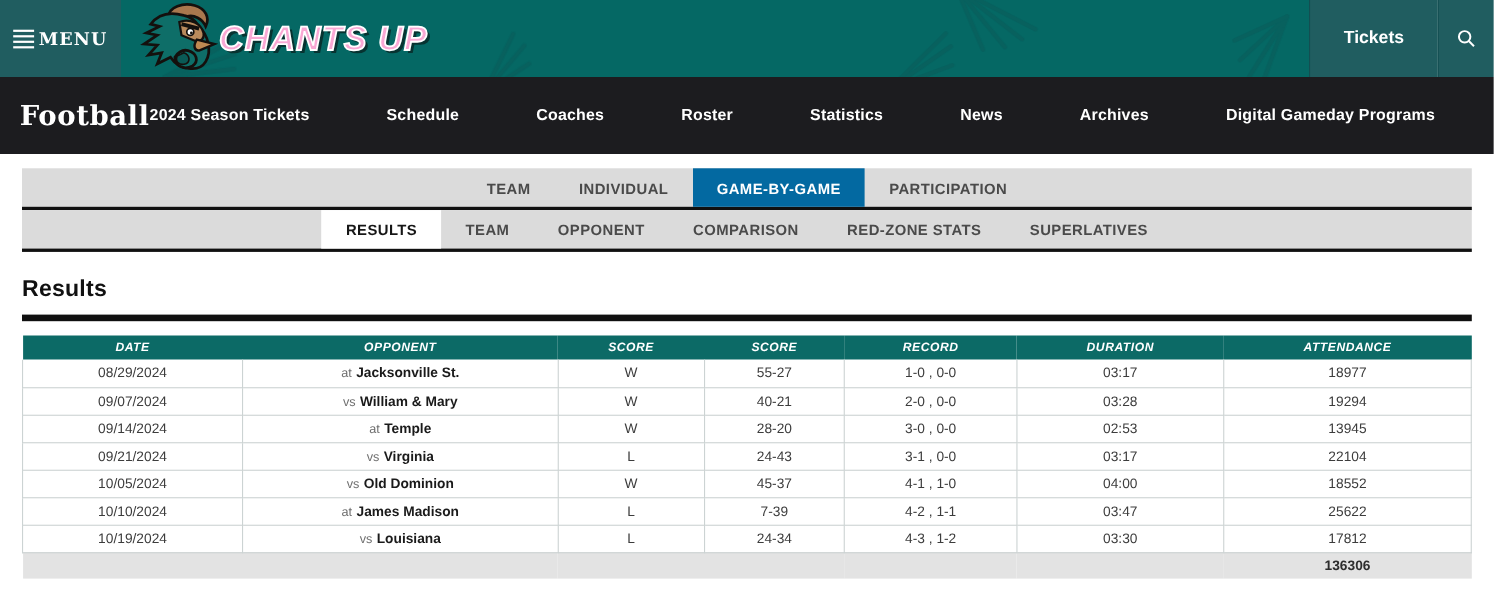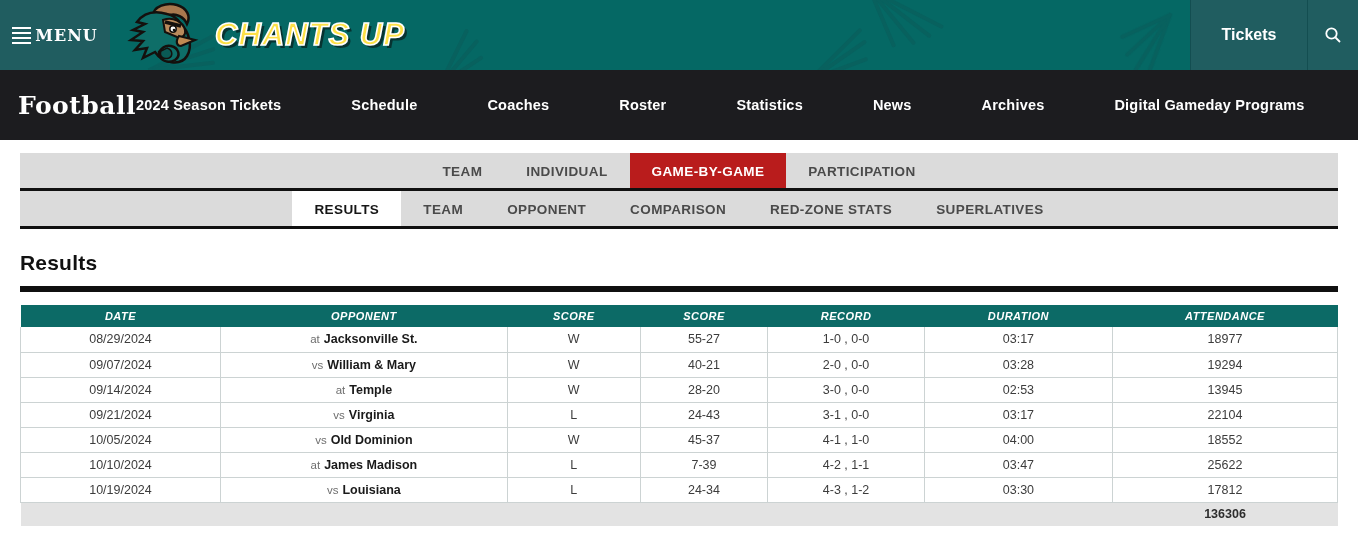--- a/index.html
+++ b/index.html
@@ -11,22 +11,22 @@
   .menu-btn { width:110px; background:#205d60; display:flex; align-items:center;
               justify-content:center; gap:4px; cursor:pointer; }
   .hamburger { display:flex; flex-direction:column; gap:3px; }
   .hamburger span { width:19px; height:2px; background:#fff; display:block; }
   .menu-label { color:#fff; font-family:"DejaVu Serif", serif; font-weight:bold;
                 font-size:16px; letter-spacing:1px; }
   .brand-area { flex:1; background:#056864; position:relative; display:flex;
                 align-items:center; overflow:hidden; }
   .brand-area svg.pattern { position:absolute; inset:0; }
   .logo-wrap { position:relative; margin-left:13px; width:76px; height:66px; }
-  .wordmark { position:relative; margin-left:16px; font-style:italic; font-weight:bold;
-              font-size:31px; letter-spacing:1px; color:#fde047;
+  .wordmark { position:relative; font-style:italic; font-weight:bold;
+              font-size:31px; letter-spacing:1px; color:#f9a8d4;
               -webkit-text-stroke:1.6px #ffffff;
               text-shadow:3px 3px 0 rgba(8,42,40,0.85);
               font-family:"Liberation Sans", sans-serif; white-space:nowrap; }
   .tickets-btn { width:117px; background:#205d60; border-left:1px solid #134e51;
                  display:flex; align-items:center; justify-content:center;
                  color:#fff; font-weight:bold; font-size:16px; cursor:pointer; }
   .search-btn { width:51px; background:#205d60; border-left:1px solid #134e51;
                 display:flex; align-items:center; justify-content:center; cursor:pointer; }
 
   
@@ -37,21 +37,21 @@
   .sport-links { margin-left:auto; display:flex; align-items:center; gap:70px; }
   .sport-links a { color:#fff; font-size:14.5px; font-weight:bold; text-decoration:none;
                    letter-spacing:0.2px; white-space:nowrap; cursor:pointer; }
 
   
   .tabs-wrap { margin:13px 20px 0 20px; }
   .tab-row { background:#dbdbdb; border-bottom:3px solid #101010; height:38px;
              display:flex; justify-content:center; }
   .tab { line-height:38px; padding:0 22px; font-size:13.5px; font-weight:bold;
          letter-spacing:0.4px; color:#4a4a4a; cursor:pointer; white-space:nowrap; }
-  .tab-row.primary .tab.active { background:#b91c1c; color:#fff; }
+  .tab-row.primary .tab.active { background:#0369a1; color:#fff; }
   .tab-row.secondary .tab.active { background:#ffffff; color:#161616; }
 
   
   .content { margin:0 20px; }
   .page-title { margin-top:22px; font-size:21px; font-weight:bold; color:#111;
                 letter-spacing:0.2px; }
   .title-rule { height:6px; background:#101010; margin-top:11px; }
 
   table.results { width:100%; border-collapse:collapse; margin-top:13px;
                   table-layout:fixed; }

